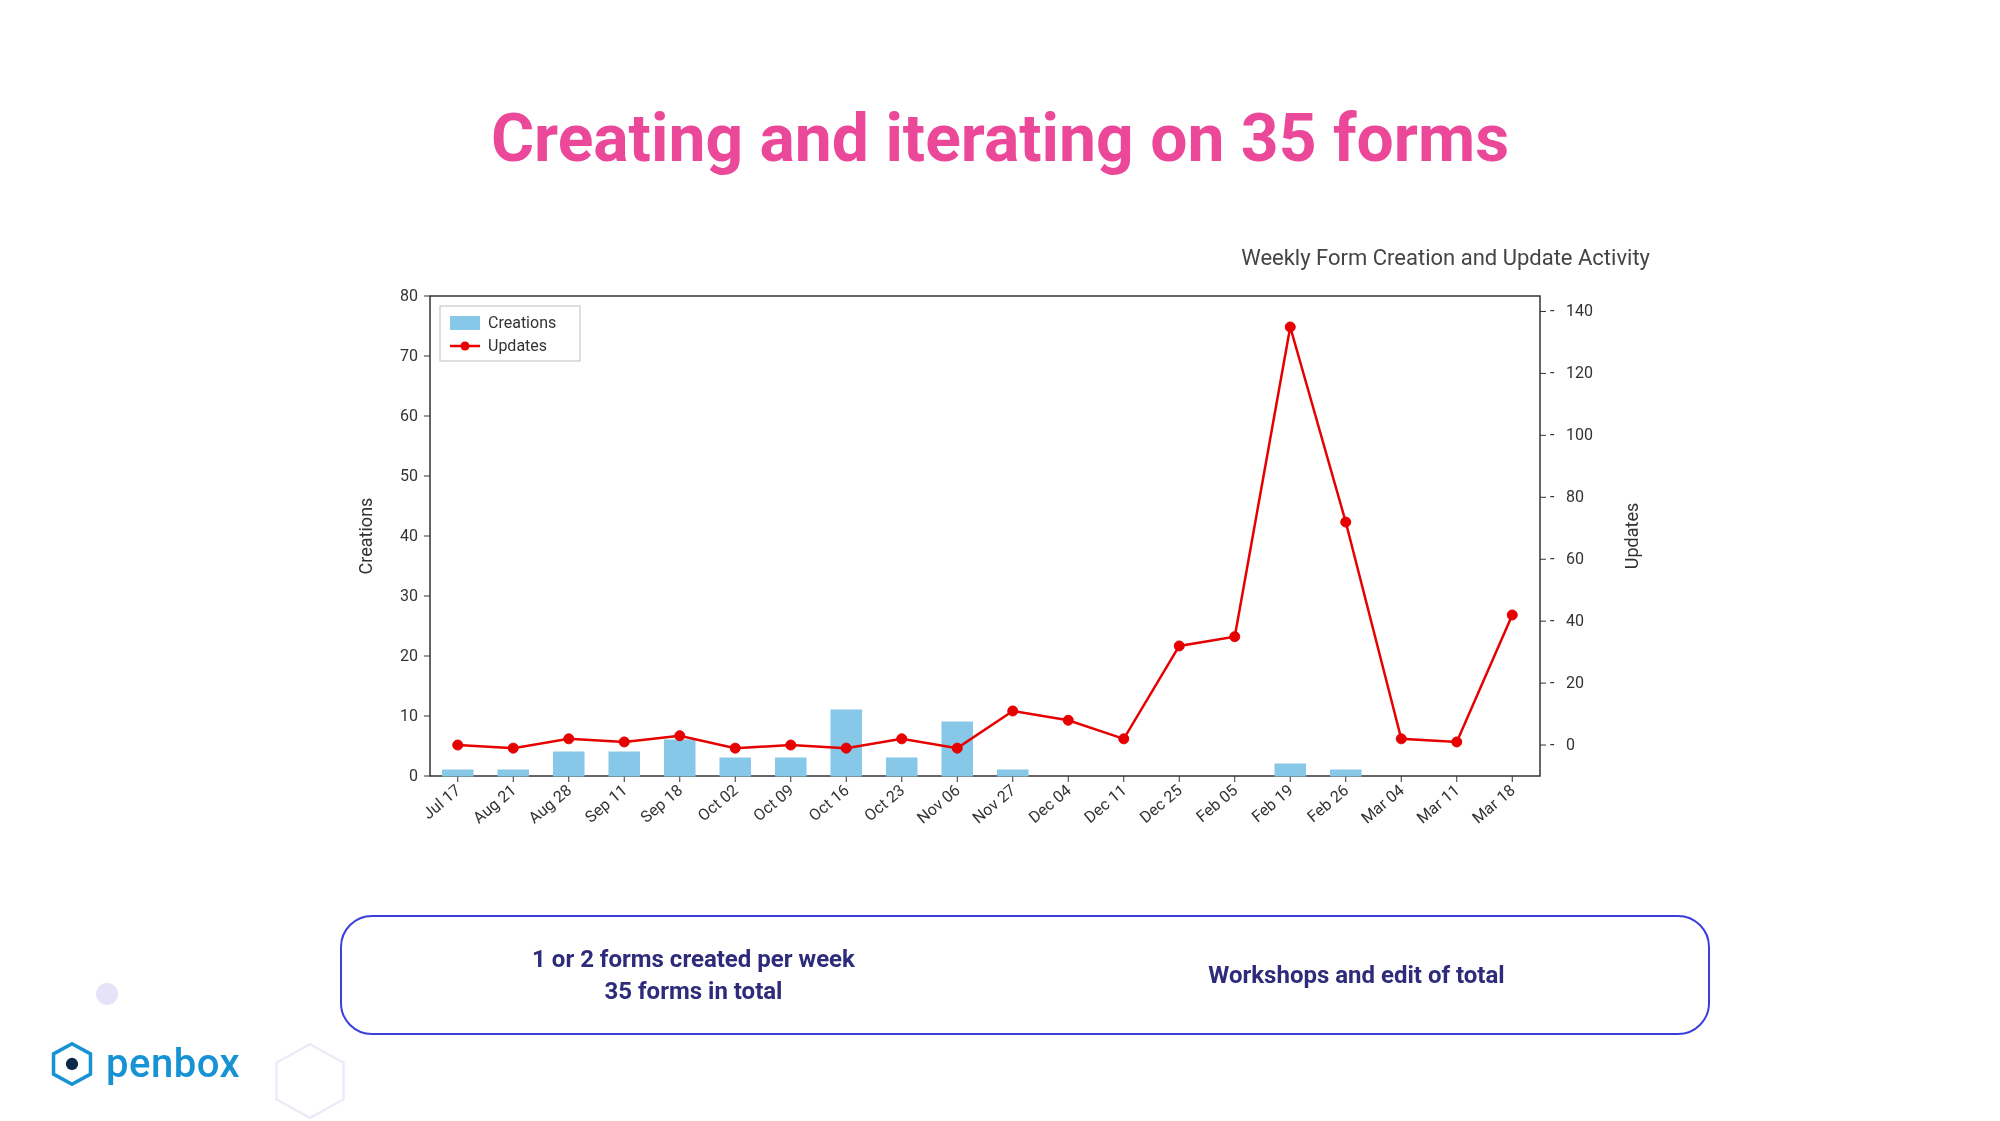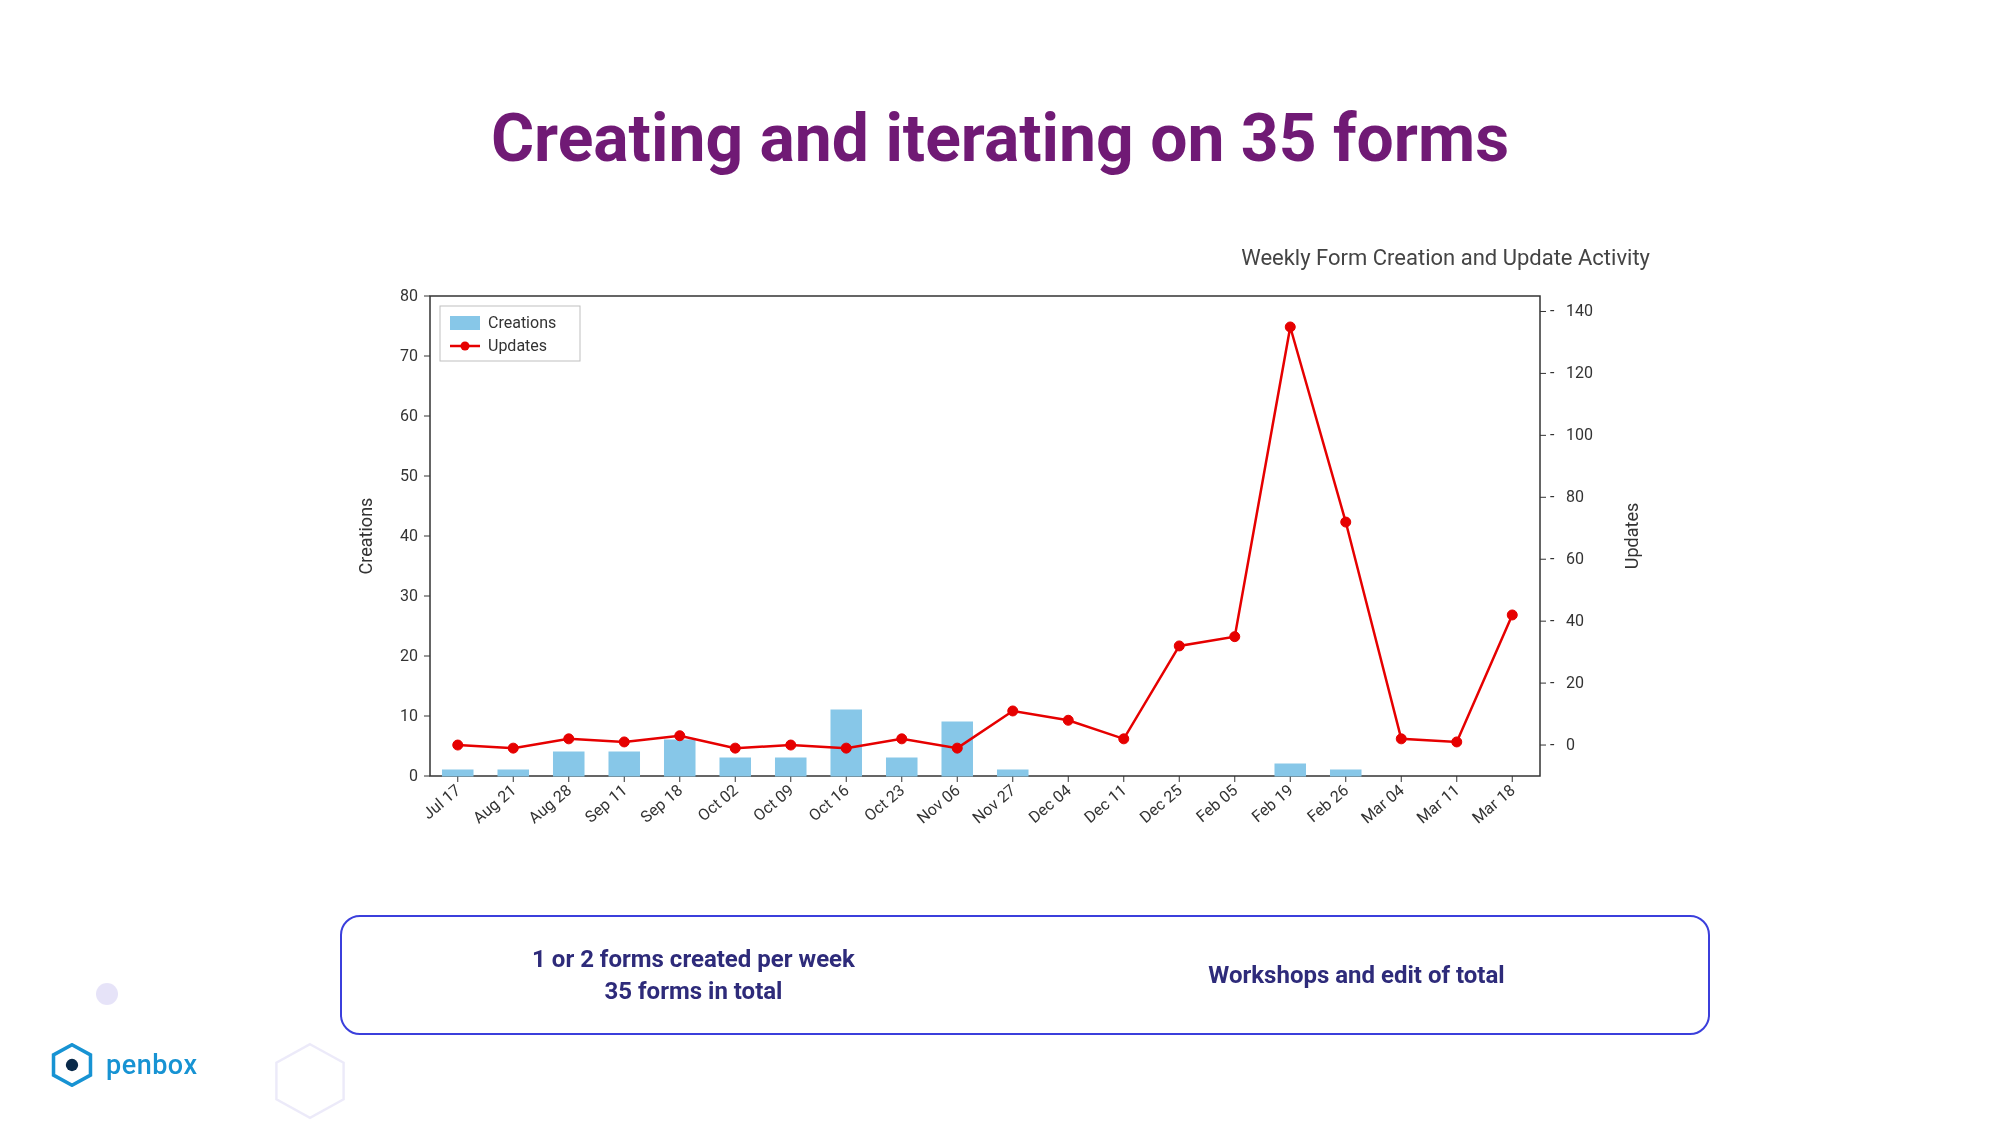--- a/index.html
+++ b/index.html
@@ -6,21 +6,21 @@
   html, body { width: 2000px; height: 1121px; background: #ffffff; font-family: -apple-system, BlinkMacSystemFont, "Segoe UI", Roboto, sans-serif; overflow: hidden; }
   .slide { width: 2000px; height: 1121px; position: relative; background: #ffffff; }
 
   .page-title {
     position: absolute;
     top: 100px;
     left: 0; right: 0;
     text-align: center;
     font-size: 66px;
     font-weight: 700;
-    color: #701a75;
+    color: #ec4899;
   }
 
   .chart-wrap {
     position: absolute;
     top: 245px;
     left: 350px;
     width: 1300px;
     height: 620px;
     background: #ffffff;
   }
@@ -47,21 +47,21 @@
   }
   .legend text { font-size: 16px; fill: #333; }
 
   .caption-box {
     position: absolute;
     left: 340px;
     top: 915px;
     width: 1370px;
     height: 120px;
     border: 2px solid #3b3fdc;
-    border-radius: 20px;
+    border-radius: 32px;
     display: flex;
     justify-content: space-around;
     align-items: center;
     padding: 12px 20px;
   }
   .caption-box .col {
     text-align: center;
     color: #2e2b7a;
     font-size: 24px;
     font-weight: 700;
@@ -75,21 +75,21 @@
     bottom: 34px;
     display: flex;
     align-items: center;
     gap: 12px;
   }
   .logo .hex {
     width: 44px; height: 44px; position: relative;
   }
   .logo .hex svg { width: 44px; height: 44px; }
   .logo .text {
-    font-size: 27px;
+    font-size: 40px;
     font-weight: 500;
     color: #1793d3;
     letter-spacing: 0.5px;
   }
 
   .deco-dot {
     position: absolute;
     left: 96px;
     bottom: 116px;
     width: 22px; height: 22px;

